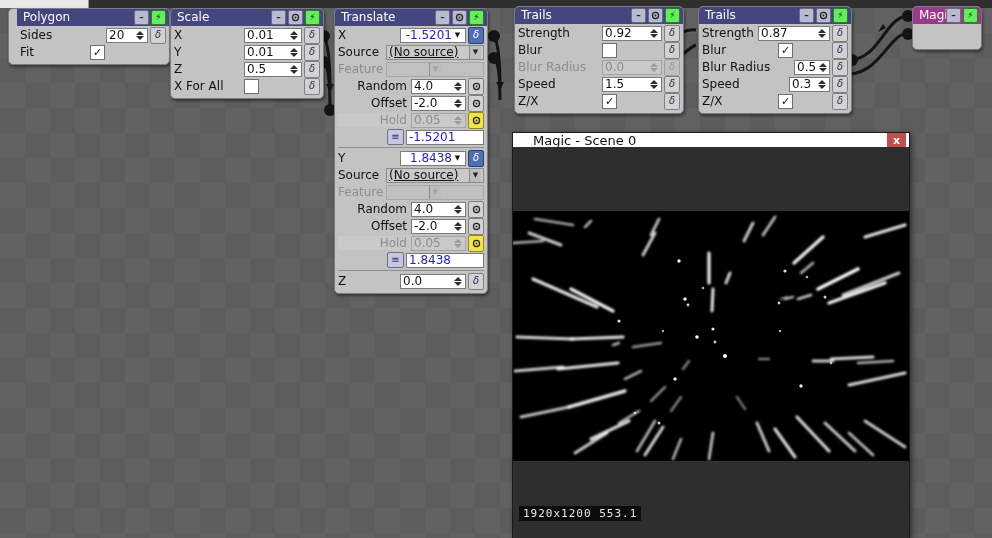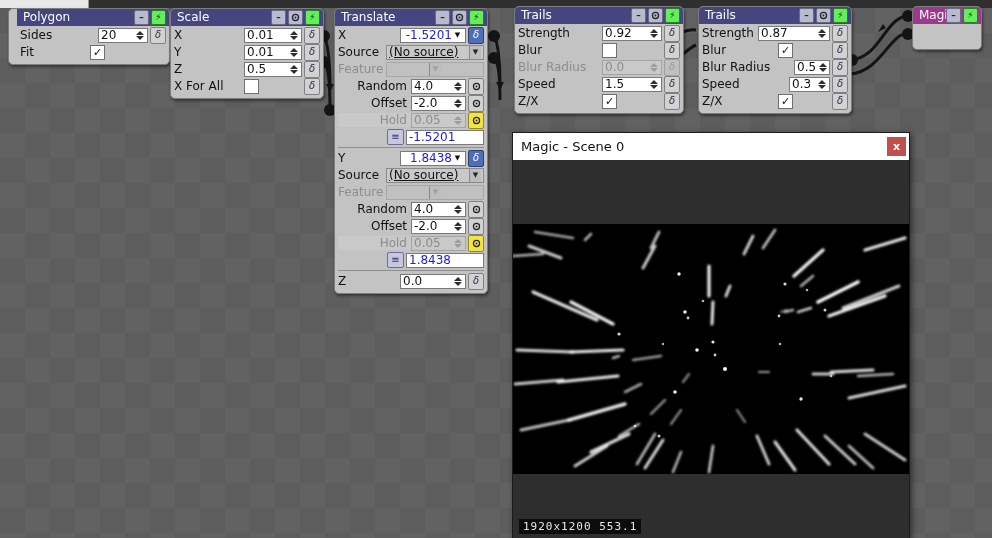--- a/index.html
+++ b/index.html
@@ -131,22 +131,22 @@
   .drop{width:11px;text-align:center;font-size:7px;color:#111;flex:0 0 auto;}
 
   
   #preview{
     position:absolute;left:512px;top:132px;width:396px;height:406px;
     background:#2e2e2e;border:1px solid #1a1a1a;
     box-shadow:2px 2px 6px rgba(0,0,0,.5);
     overflow:hidden;
   }
   #pv-title{
-    height:27px;background:#ffffff;display:flex;align-items:center;
-    padding:0 0 0 8px;
+    height:14px;background:#ffffff;display:flex;align-items:center;
+    padding:0 0 0 20px;
     justify-content:flex-end;
   }
   #pv-title .t{flex:1;font-size:13px;color:#111;}
   #pv-close{
     width:19px;height:19px;margin-right:3px;background:#c0504d;
     display:flex;align-items:center;justify-content:center;
     color:#fff;font-size:11px;font-weight:bold;line-height:1;
   }
   #pv-body{position:relative;height:379px;background:#2e2e2e;}
   #pv-image{position:absolute;left:0;top:64px;width:396px;height:250px;background:#000;overflow:hidden;}
@@ -199,21 +199,21 @@
   <div class="node-hd">
     <span class="ttl">Polygon</span>
     <span class="hbtns">
       <span class="hbtn min">–</span>
       <span class="hbtn bolt">⚡</span>
     </span>
   </div>
   <div class="node-body">
     <div class="row">
       <span class="lbl left">Sides</span>
-      <span class="field" style="width:50px">
+      <span class="field" style="width:42px">
         <span class="v">20</span>
         <span class="spin">
             <i class="up"></i>
             <i class="dn"></i>
           </span>
       </span>
       <span class="chain">δ</span>
     </div>
     <div class="row">
       <span class="lbl left">Fit</span>

